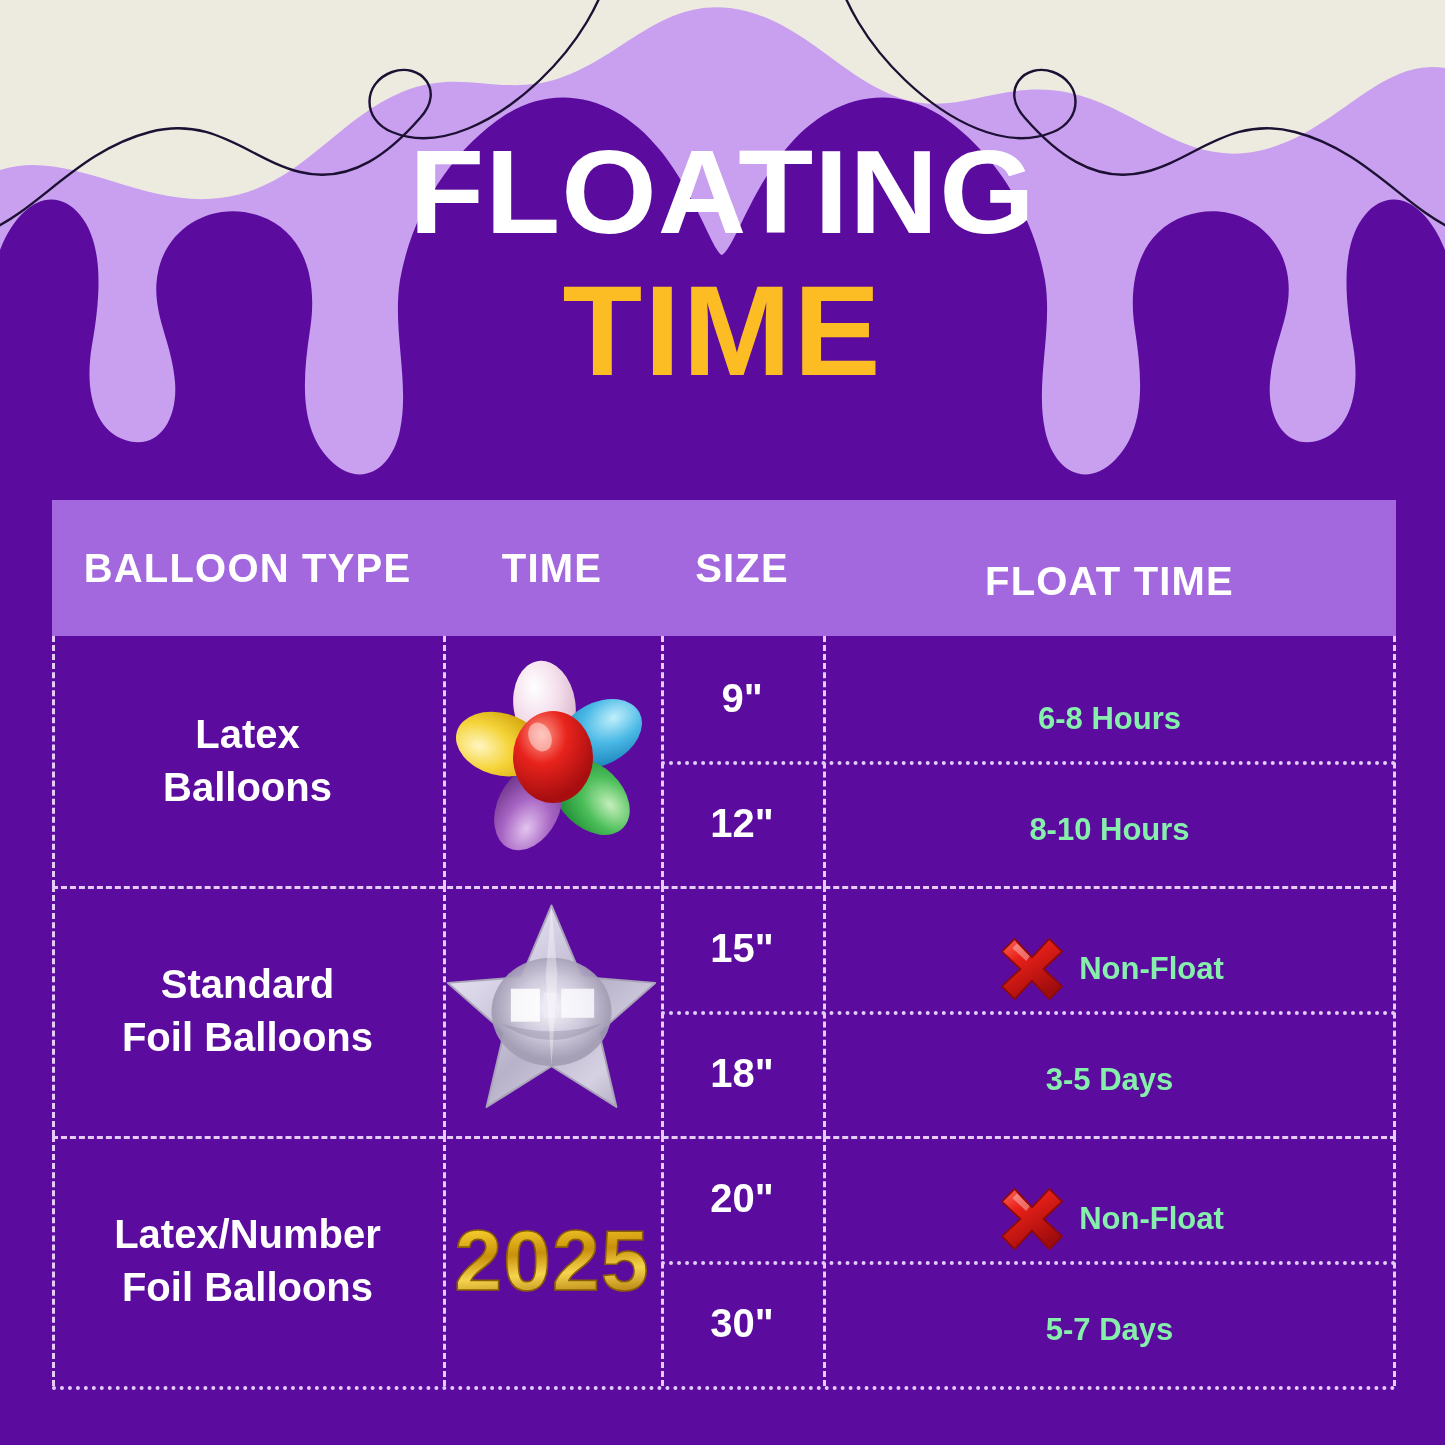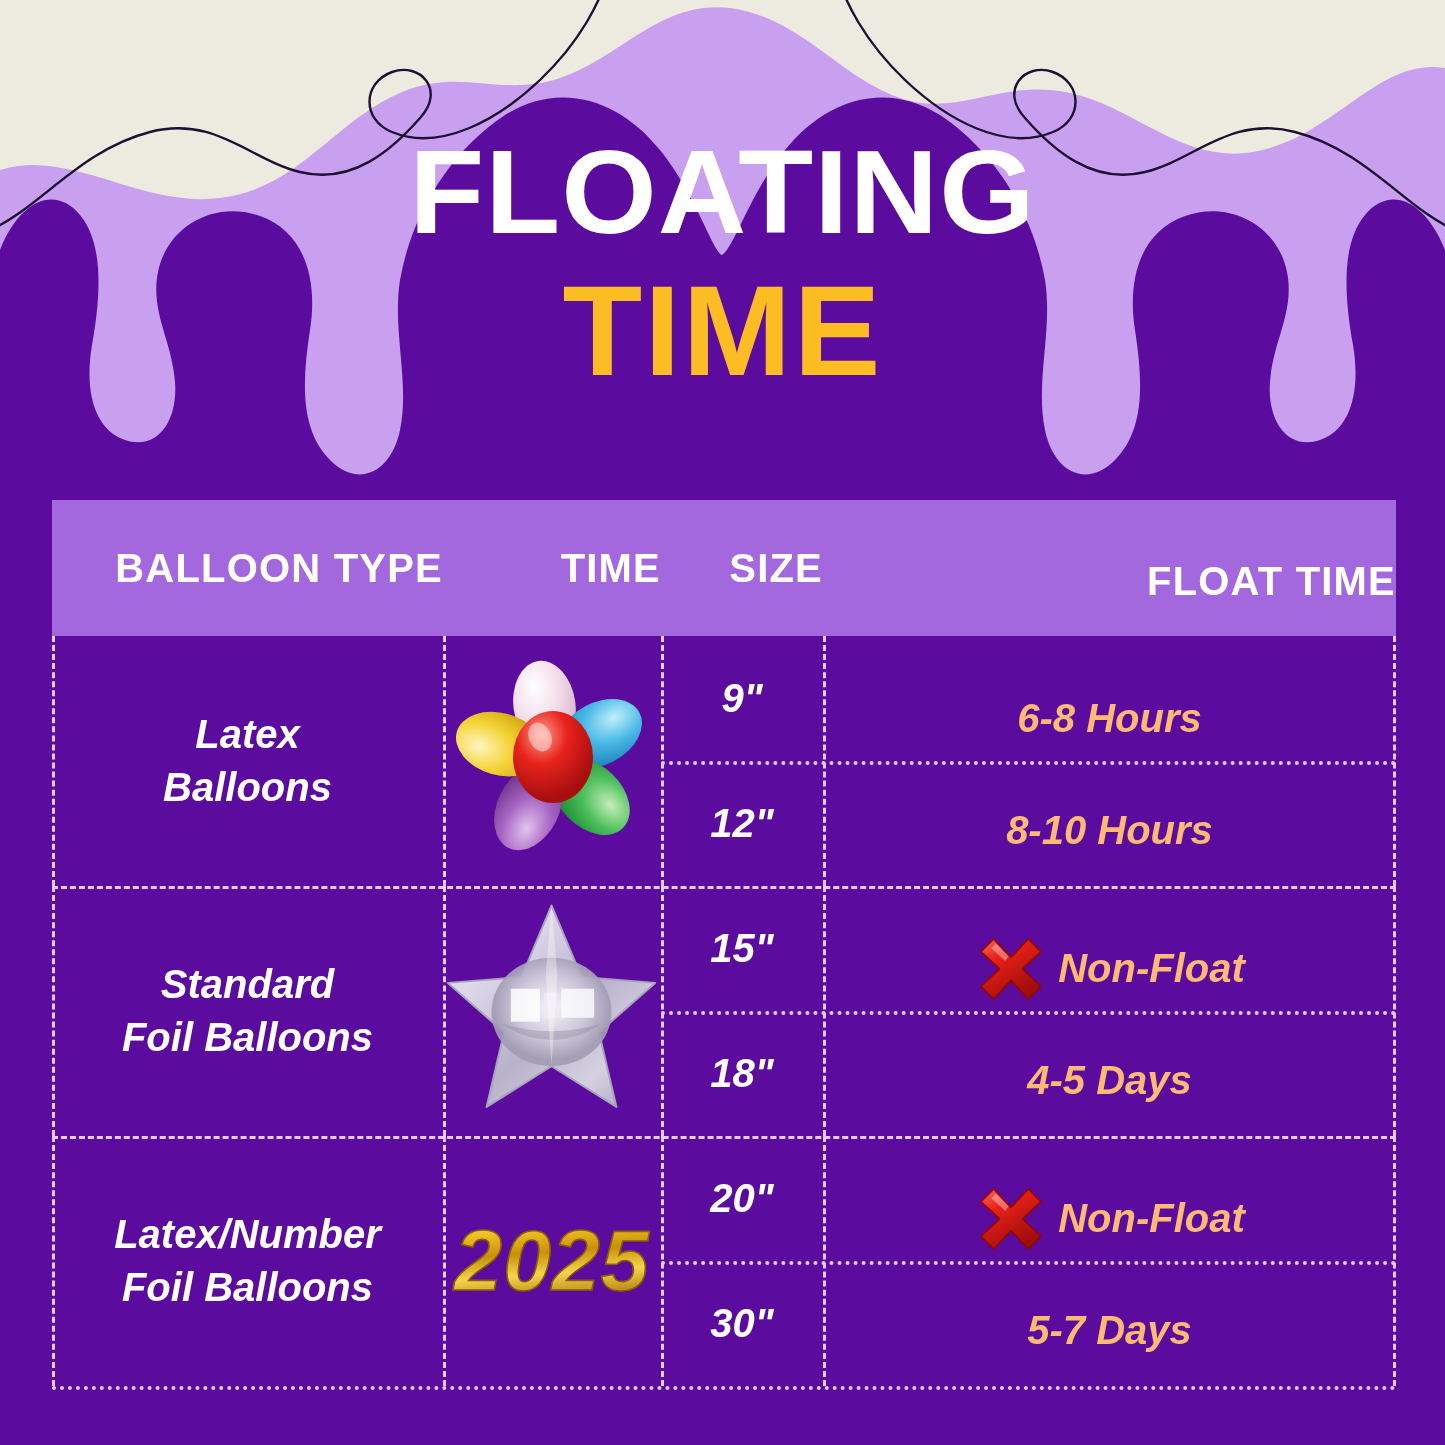--- a/index.html
+++ b/index.html
@@ -29,42 +29,42 @@
   
   .table{
     position:absolute;left:52px;top:500px;width:1344px;z-index:5;
     box-sizing:border-box;
   }
   .thead{
     background:#A468DE;height:136px;display:flex;align-items:center;
   }
   .th{
     color:#FFFFFF;font-weight:700;font-size:40px;letter-spacing:1.2px;
-    text-align:right;white-space:nowrap;
+    text-align:center;white-space:nowrap;
   }
   .c1{width:391px;}     
   .c2{width:218px;}     
   .c3{width:162px;}     
   .c4{width:573px;margin-top:27px;}     
 
   .tbody{border:0;}
-  .trow{display:flex;height:250px;position:relative;font-style:italic;}
+  .trow{display:flex;height:250px;position:relative;}
   .trow .cell{box-sizing:border-box;position:relative;display:flex;align-items:center;justify-content:center;}
 
   
   .vline{position:absolute;top:0;bottom:0;width:0;border-left:3px dashed #E4CCF7;}
   .hline{position:absolute;left:0;right:0;height:0;border-top:3px dashed #E4CCF7;}
   .hline.dotted{border-top:4px dotted #E4CCF7;}
 
   .type-label{
     color:#FFFFFF;font-weight:700;font-size:40px;line-height:1.32;
     text-align:center;padding:0 8px;
   }
   .size-label{color:#FFFFFF;font-weight:700;font-size:40px;}
-  .float-label{color:#fdba74;font-weight:700;font-size:40px;white-space:nowrap;}
+  .float-label{color:#86efac;font-weight:700;font-size:31px;white-space:nowrap;}
 
   .subcell{height:125px;display:flex;align-items:center;justify-content:center;}
   .stack{display:flex;flex-direction:column;width:100%;height:100%;}
 
   .nonfloat{display:flex;align-items:center;justify-content:center;gap:10px;}
   .xmark{width:74px;height:74px;flex:0 0 auto;}
 
   
   .photo{display:flex;align-items:center;justify-content:center;width:100%;height:100%;}
 </style>
@@ -293,21 +293,21 @@
                     <stop offset="100%" stop-color="#9E0C0C"></stop>
                   </linearGradient>
                 </defs>
                 <path d="M17 6 L32 22 L47 6 L58 17 L42 32 L58 47 L47 58 L32 42 L17 58 L6 47 L22 32 L6 17 Z" fill="url(#gX1)" stroke="#8B0A0A" stroke-width="1.5" stroke-linejoin="round"></path>
                 <path d="M19 10 L30 21 L27 25 L15 14 Z" fill="#FFFFFF" opacity="0.35"></path>
               </svg>
               <span class="float-label">Non-Float</span>
             </span>
           </div>
           <div class="subcell">
-            <span class="float-label">4-5 Days</span>
+            <span class="float-label">3-5 Days</span>
           </div>
         </div>
       </div>
 
       <div class="hline dotted" style="top:125px;left:609px;right:0;"></div>
       <div class="hline" style="top:250px;left:0;right:0;"></div>
     </div>
 
     <div class="trow">
       <div class="vline" style="left:0;"></div>

